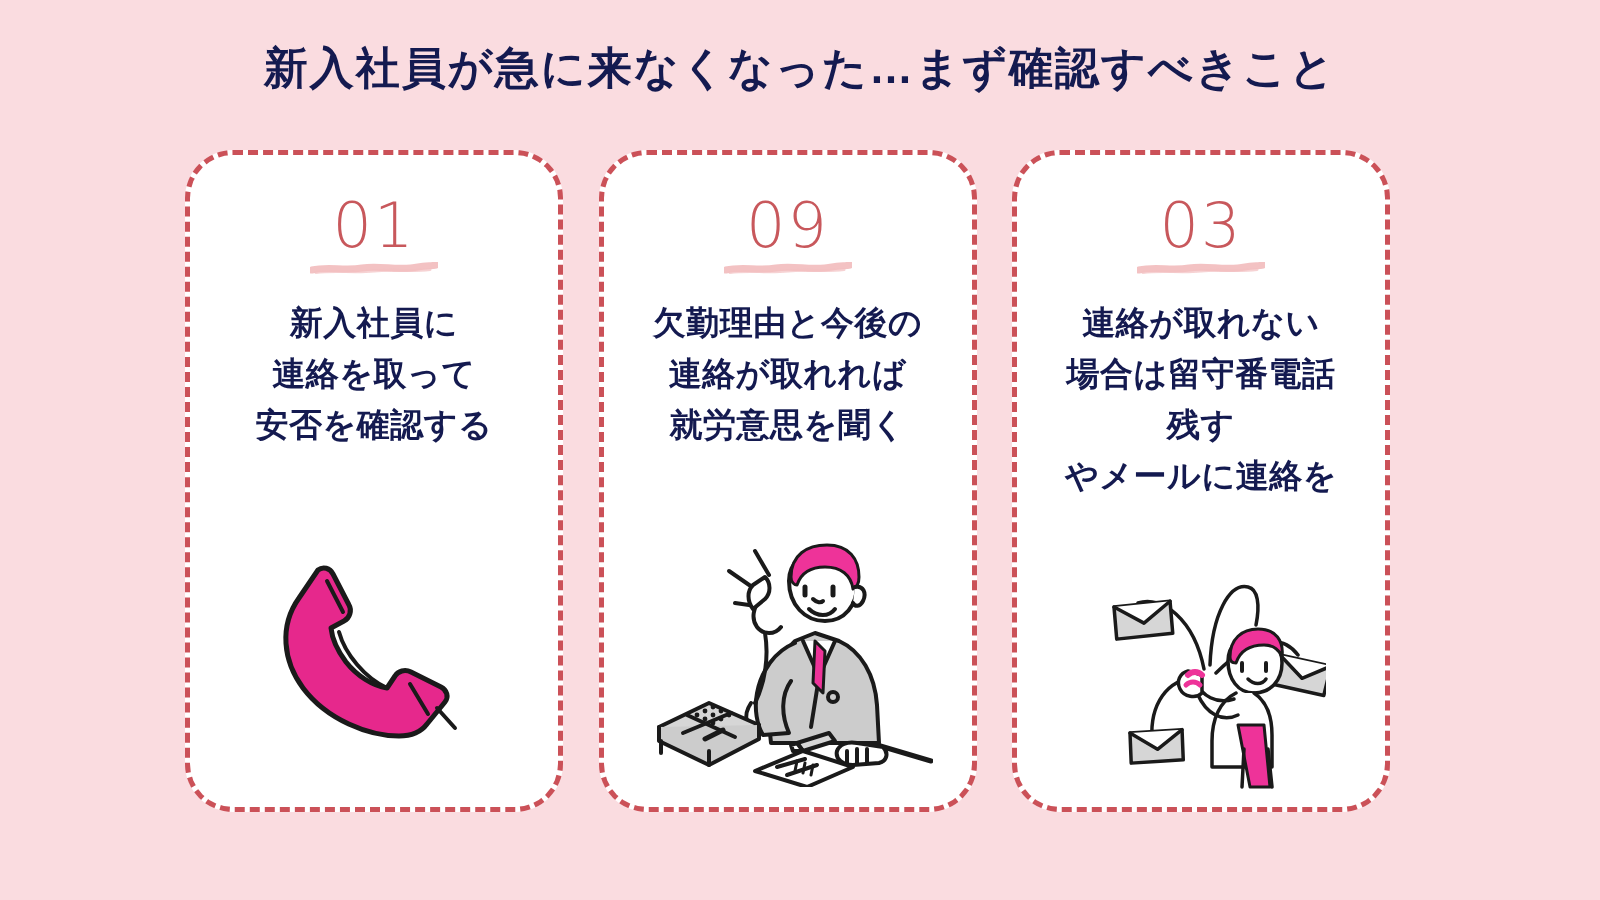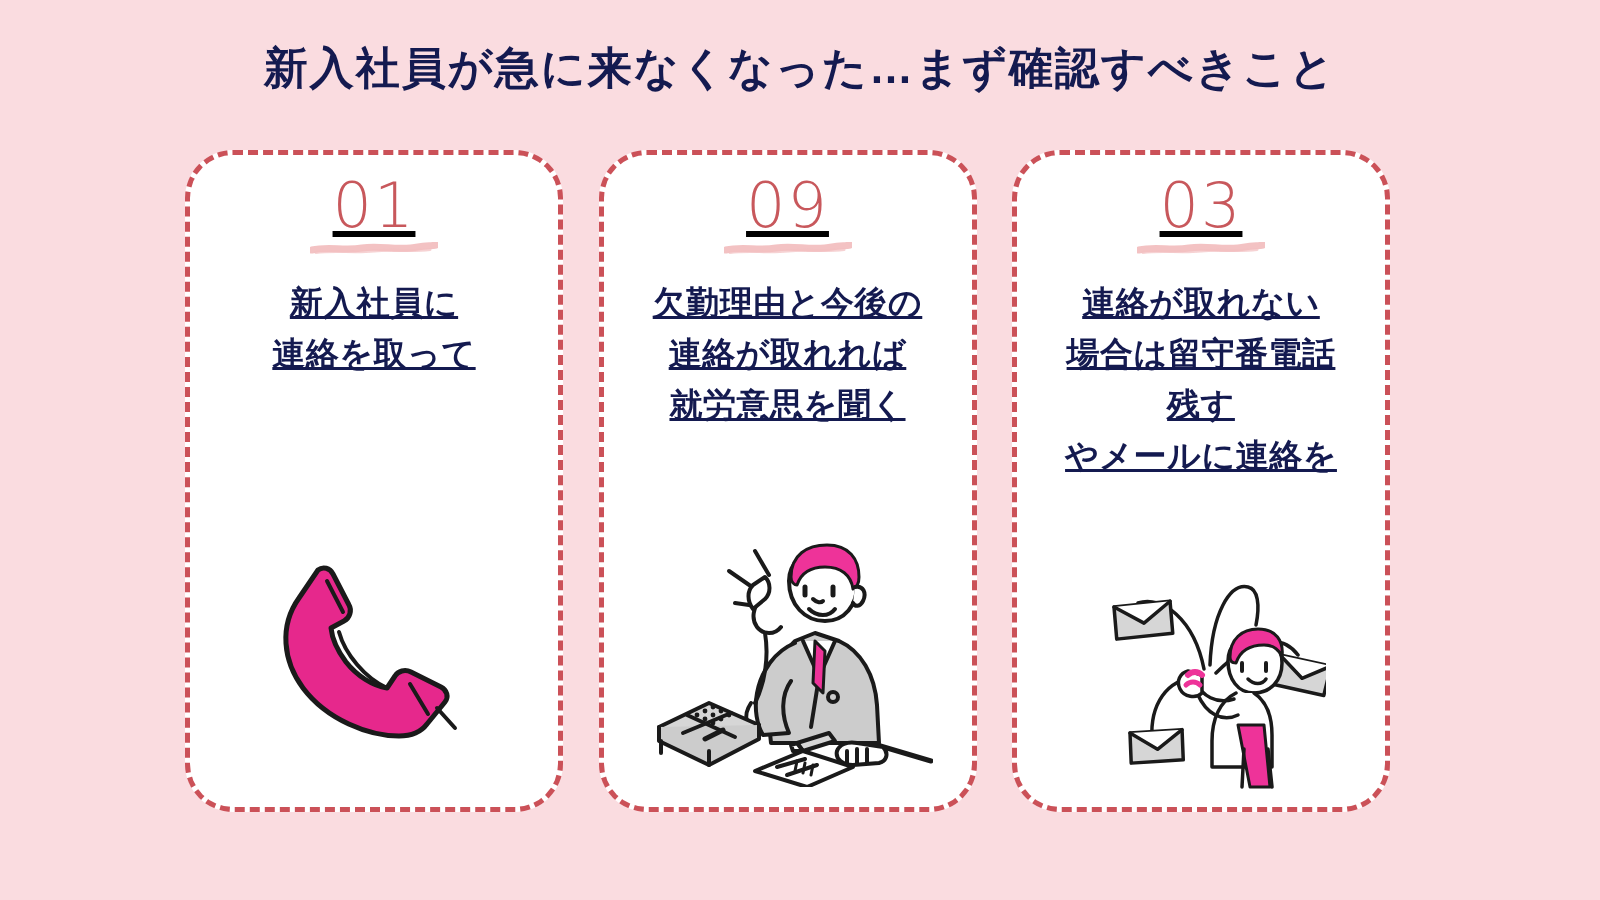--- a/index.html
+++ b/index.html
@@ -57,26 +57,25 @@
     border-radius: 48px;
     box-sizing: border-box;
     display: flex;
     flex-direction: column;
     align-items: center;
   }
 
   
   .num-wrap {
     position: relative;
-    margin-top: 20px;
+    margin-top: 40px;
     height: 74px;
     display: flex;
     align-items: flex-start;
     justify-content: center;
-    text-decoration: underline;
   }
   .num {
     font-family: "DejaVu Sans", sans-serif;
     font-size: 62px;
     font-weight: 300;
     color: #c8585c;
     letter-spacing: 2px;
     line-height: 1;
   }
   .brush {
@@ -91,21 +90,20 @@
 
   .card-text {
     margin-top: 28px;
     font-size: 33px;
     font-weight: bold;
     color: #141a50;
     line-height: 1.55;
     text-align: center;
     letter-spacing: 0.5px;
     padding: 0 14px;
-    text-decoration: underline;
   }
 
   .illus {
     position: absolute;
     left: 0;
     width: 100%;
     display: flex;
     justify-content: center;
   }
   .illus-1 { bottom: 56px; }
@@ -126,20 +124,21 @@
         <div class="num">01</div>
         <svg class="brush" viewBox="0 0 128 13">
           <path d="M2,8 C18,4 34,9 52,6 C70,3 88,9 108,5 C116,3.5 122,4 126,3" stroke="#f2bfc0" stroke-width="7" fill="none" stroke-linecap="round" opacity="0.95"></path>
           <path d="M6,10.5 C24,8 44,11 64,9 C84,7 100,10 120,7.5" stroke="#f2bfc0" stroke-width="3" fill="none" stroke-linecap="round" opacity="0.7"></path>
         </svg>
       </div>
 
       <div class="card-text">
         <div>新入社員に</div>
         <div>連絡を取って</div>
+        <div>安否を確認する</div>
       </div>
 
       <div class="illus illus-1">
         <svg width="210" height="215" viewBox="0 0 210 215">
           <g fill="#e6288c" stroke="#1a1a1a" stroke-width="5" stroke-linejoin="round" stroke-linecap="round">
             <path d="M30,62
                      C10,90 14,125 34,152
                      C58,184 100,200 130,200
                      C142,200 152,196 158,188
                      L176,166

